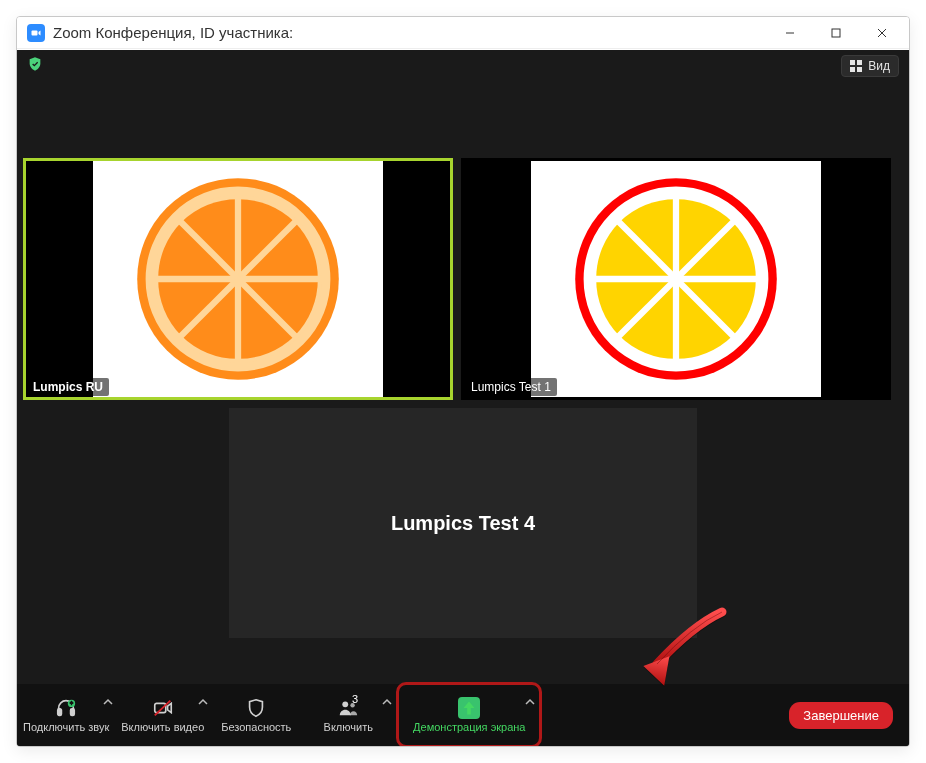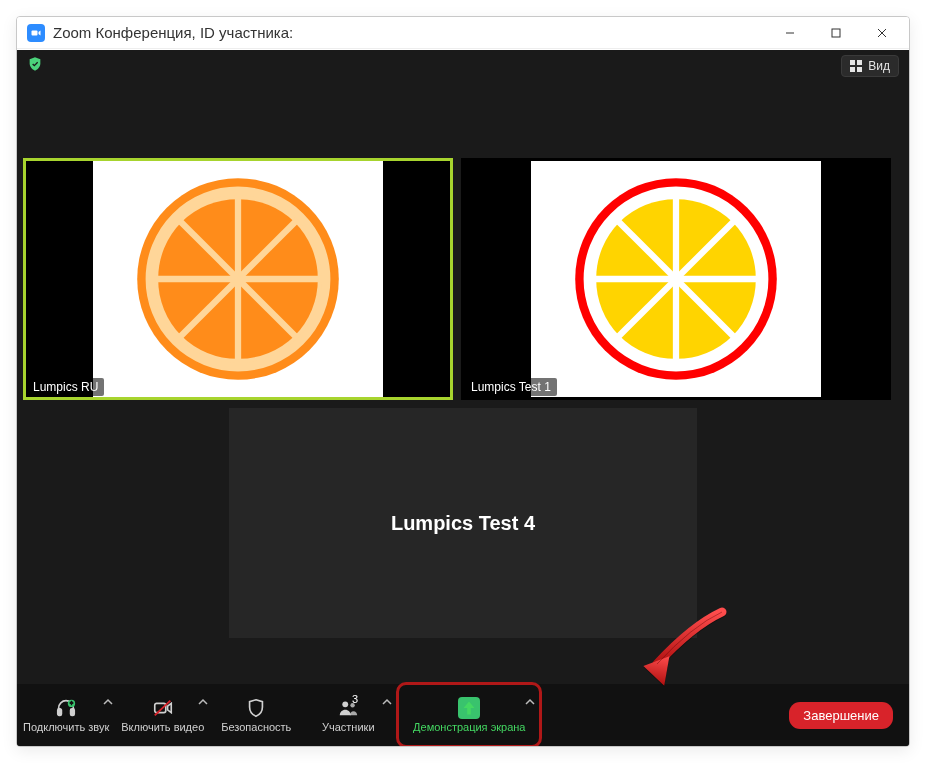--- a/index.html
+++ b/index.html
@@ -14,21 +14,21 @@
   .winbtn svg { width: 10px; height: 10px; }
   .client { position: absolute; top: 33px; left: 0; right: 0; bottom: 0; background: #1a1a1a; padding-left: 10px; }
   .topbar { position: absolute; top: 0; left: 0; right: 0; height: 32px; display: flex; align-items: center; padding: 0 10px; }
   .shield { color: #4bd37b; }
   .shield svg { width: 16px; height: 16px; }
   .topbar .spacer { flex: 1; }
   .viewbtn { display: flex; align-items: center; gap: 6px; color: #e6e6e6; font-size: 12px; background: #2b2b2b; border: 1px solid #3a3a3a; border-radius: 4px; padding: 3px 8px; }
   .viewbtn svg { width: 12px; height: 12px; }
   .gallery { position: absolute; top: 108px; left: 6px; right: 6px; height: 242px; display: flex; gap: 8px; }
   .tile { position: relative; width: 430px; height: 242px; background: #000; }
-  .tile.active { outline: 3px solid #a7d42e; outline-offset: -3px; }
+  .tile.active { outline: 3px solid #a7d42e; outline-offset: -3px; font-weight: bold; }
   .tile .content { position: absolute; inset: 0; display: flex; align-items: center; justify-content: center; }
   .tile .white { background: #fff; width: 290px; height: 236px; display: flex; align-items: center; justify-content: center; }
   .tile .name-badge { position: absolute; left: 4px; bottom: 4px; background: rgba(0,0,0,.55); color: #fff; font-size: 12px; padding: 2px 6px; border-radius: 2px; }
   .bigframe { position: absolute; top: 358px; left: 212px; right: 212px; height: 230px; background: #262626; display: flex; align-items: center; justify-content: center; }
   .bigname { color: #fff; font-weight: 700; font-size: 20px; }
   .toolbar { position: absolute; left: 0; right: 0; bottom: 0; height: 62px; background: #111; display: flex; align-items: center; }
   .tbtn { position: relative; min-width: 92px; height: 56px; display: flex; flex-direction: column; align-items: center; justify-content: center; gap: 2px; color: #d0d0d0; font-size: 11px; padding: 0 6px; }
   .tbtn .ico { height: 22px; display: flex; align-items: center; justify-content: center; }
   .tbtn .ico svg { width: 22px; height: 22px; }
   .tbtn .caret { position: absolute; right: 2px; top: 10px; color: #bbb; }
@@ -213,21 +213,21 @@
       <div class="tbtn">
         <div class="ico">
             <svg viewBox="0 0 24 24" fill="currentColor">
               <circle cx="9" cy="8" r="3.2"></circle>
               <path d="M3 20c0-3.3 2.7-6 6-6s6 2.7 6 6Z"></path>
               <circle cx="17" cy="9" r="2.4" opacity=".8"></circle>
               <path d="M14 20c0-2.4 1.6-4.5 4-4.5s4 2.1 4 4.5Z" opacity=".8"></path>
             </svg>
           </div>
         <span class="count">3</span>
-        <span>Участники</span>
+        <span>Включить</span>
         <div class="caret"><svg viewBox="0 0 10 10">
               <path d="M1 7 L5 3 L9 7" fill="none" stroke="currentColor" stroke-width="1.5"></path>
             </svg></div>
       </div>
 
       <div class="share-wrap">
         <div class="tbtn green">
           <div class="ico">
               <div class="share-ico">
                 <svg viewBox="0 0 24 24" fill="currentColor">

